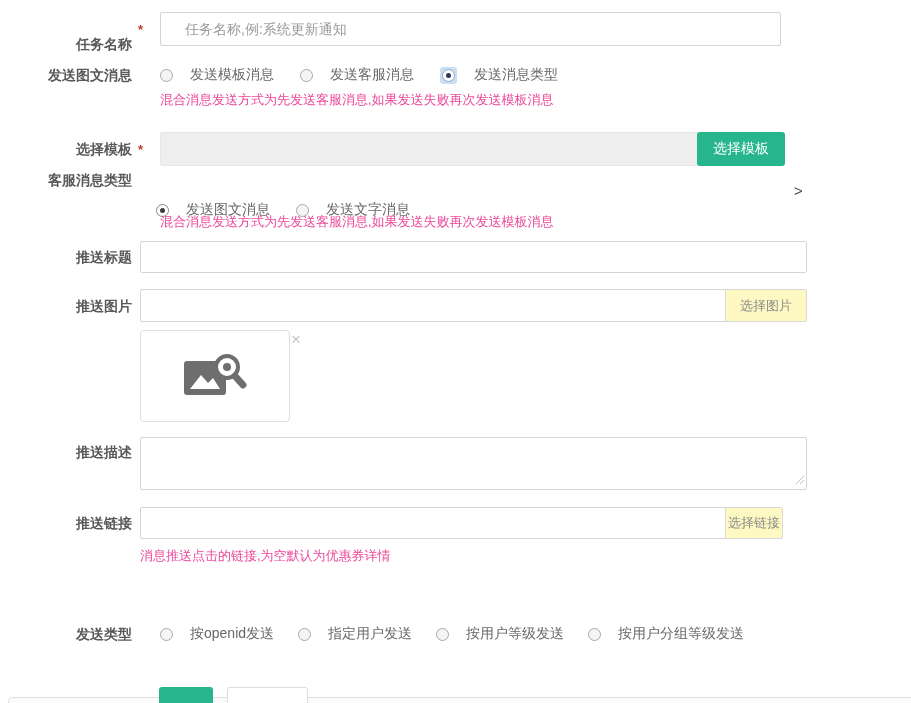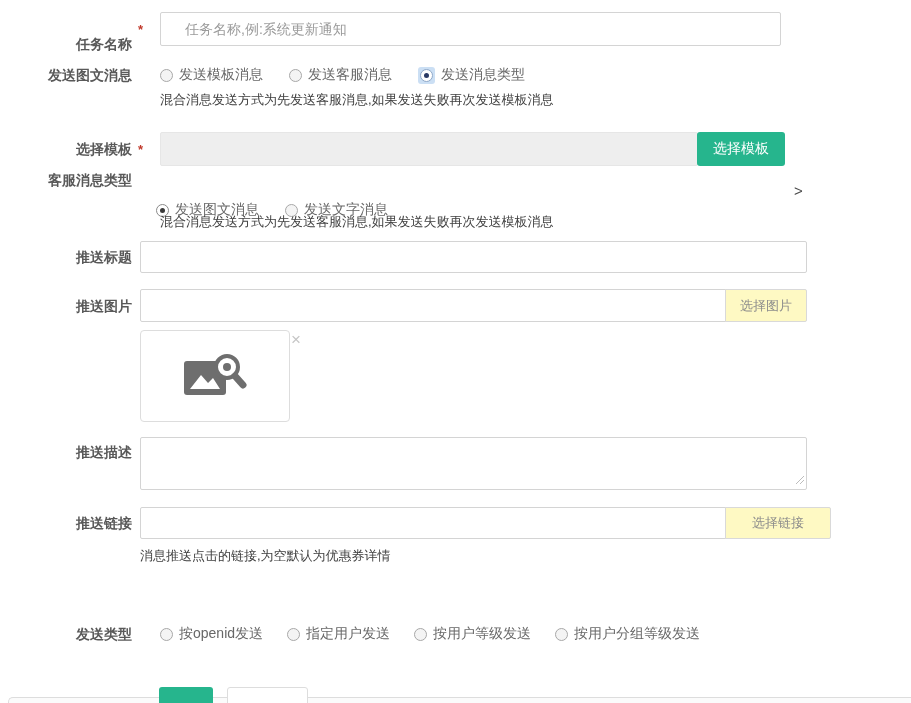--- a/index.html
+++ b/index.html
@@ -25,40 +25,40 @@
     position:absolute; border:none; border-radius:3px; color:#fff;
     font-size:14px; cursor:pointer; text-align:center;
     font-family:"Liberation Sans","DejaVu Sans",sans-serif;
   }
   .btn-addon {
     position:absolute; background:#fef9c3; border:1px solid #d9d9d9;
     color:#8c8c8c; font-size:13px; cursor:pointer; text-align:center;
     font-family:"Liberation Sans","DejaVu Sans",sans-serif; border-radius:0 2px 2px 0;
   }
   .radio-line { position:absolute; display:flex; align-items:center; gap:26px; height:18px; }
-  .radio-item { display:inline-flex; align-items:center; gap:6px; cursor:pointer; }
+  .radio-item { display:inline-flex; align-items:center; gap:17px; cursor:pointer; }
   .radio {
     display:inline-block; width:13px; height:13px; border-radius:50%;
     border:1px solid #a8a8a8; background:#f4f4f4; position:relative; flex:0 0 auto;
   }
   .radio.checked-dark { background:#fff; border-color:#8a8a8a; }
   .radio.checked-dark::after {
     content:""; position:absolute; left:3px; top:3px; width:5px; height:5px;
     border-radius:50%; background:#3c3c3c;
   }
   .radio-focus {
     display:inline-flex; padding:2px; background:#cbdff4; border-radius:3px; flex:0 0 auto;
   }
   .radio-focus .radio { background:#fff; border-color:#8fa8c8; }
   .radio-focus .radio::after {
     content:""; position:absolute; left:3px; top:3px; width:5px; height:5px;
     border-radius:50%; background:#2b3a64;
   }
   .radio-label { color:#676767; font-size:14px; white-space:nowrap; }
-  .help-text { position:absolute; color:#404040; font-size:13px; white-space:nowrap; }
+  .help-text { position:absolute; color:#ec4899; font-size:13px; white-space:nowrap; }
   .preview-box {
     position:absolute; border:1px solid #ddd; border-radius:4px; background:#fff;
     display:flex; align-items:center; justify-content:center;
   }
   .close-x { position:absolute; color:#c6c6c6; font-size:17px; cursor:pointer; line-height:1; }
   .chevron { position:absolute; color:#4a4a4a; font-size:15px; }
   .textarea-box {
     position:absolute; border:1px solid #d4d4d4; border-radius:2px; background:#fff;
   }
   .resize-handle { position:absolute; right:1px; bottom:1px; cursor:nwse-resize; }
@@ -141,21 +141,21 @@
   <div class="textarea-box" style="left:140px; top:437px; width:667px; height:53px;">
     <span class="resize-handle">
       <svg width="10" height="10" viewBox="0 0 10 10">
         <path d="M1 9 L9 1 M5 9 L9 5" stroke="#bdbdbd" stroke-width="1" fill="none"></path>
       </svg>
     </span>
   </div>
 
   <div class="form-label" style="top:515px;">推送链接</div>
   <input class="txt-input" style="left: 140px; top: 507px; width: 586px; height: 32px; border-radius: 2px 0px 0px 2px;" value="">
-  <button class="btn-addon" style="left:725px; top:507px; width:106px; height:32px;">选择链接</button>
+  <button class="btn-addon" style="left:725px; top:507px; width:58px; height:32px;">选择链接</button>
   <div class="help-text" style="left:140px; top:547px;">消息推送点击的链接,为空默认为优惠券详情</div>
 
   <div class="form-label" style="top:626px;">发送类型</div>
   <div class="radio-line" style="left:160px; top:625px; gap:24px;">
     <label class="radio-item">
       <span class="radio"></span>
       <span class="radio-label">按openid发送</span>
     </label>
     <label class="radio-item">
       <span class="radio"></span>

